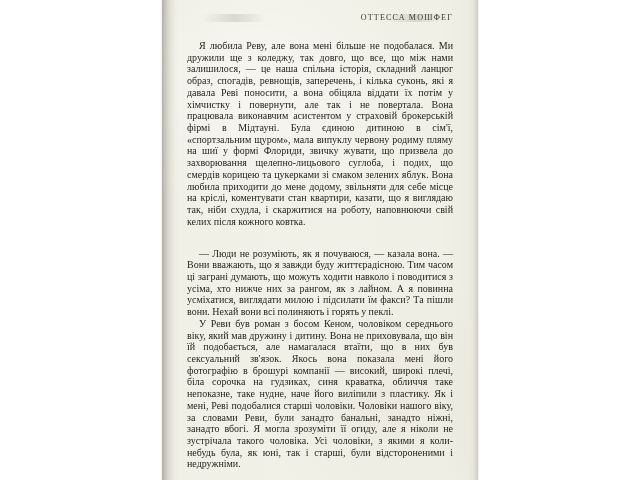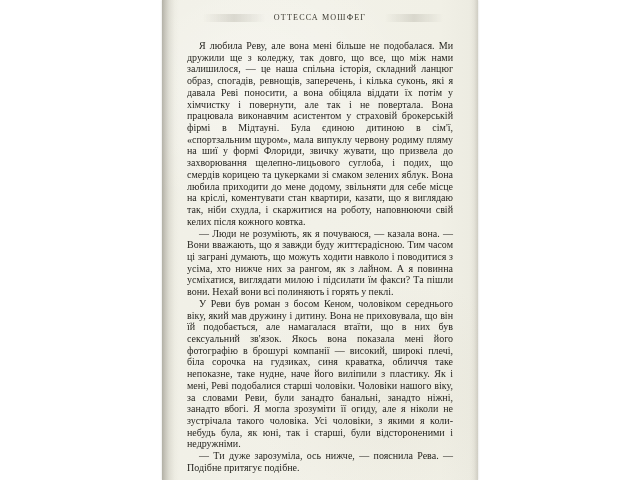--- a/index.html
+++ b/index.html
@@ -89,21 +89,21 @@
     top: 0;
     width: 266px;
     height: 480px;
   }
 
   #running-head {
     position: absolute;
     top: 13px;
     left: 0;
     width: 100%;
-    text-align: center;
+    text-align: right;
     font-size: 8.1px;
     letter-spacing: 1.15px;
     color: #3a382f;
     text-transform: uppercase;
     white-space: nowrap;
   }
 
   
   #bleed-through-left,
   #bleed-through-right {
@@ -135,20 +135,21 @@
 
   #body-text p {
     margin: 0;
     text-indent: 12px;
     word-spacing: -0.02em;
   }
 
   
   #body-text p.dialogue {
     text-indent: 12px;
+    margin-top: 20px;
   }
 
   #folio {
     position: absolute;
     top: 458px;
     left: 0;
     width: 100%;
     text-align: center;
     font-size: 7.6px;
     color: #33322b;

